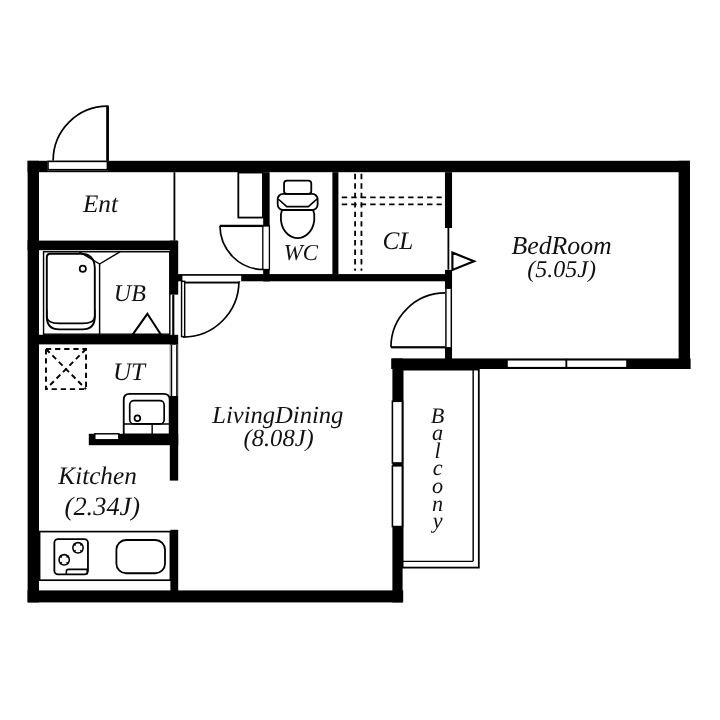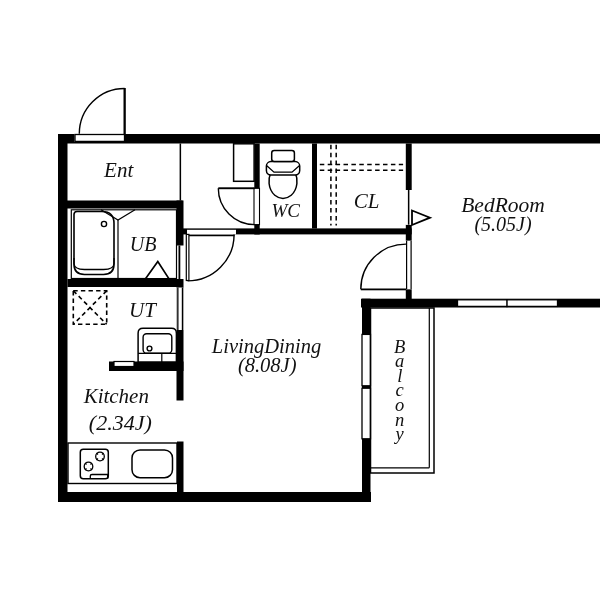--- a/index.html
+++ b/index.html
@@ -1,16 +1,16 @@
 <!DOCTYPE html>
 <html><head>
 <meta charset="utf-8">
 <style>
   html,body{margin:0;padding:0;background:#fff;}
-  .wrap{width:540px;height:600px;position:relative;background:#fff;padding-left:35px;}
+  .wrap{width:540px;height:600px;position:relative;background:#fff;}
   text{font-family:"Liberation Serif", serif;font-style:italic;fill:#111;}
 </style>
 </head>
 <body>
 <div class="wrap">
 <svg width="600" height="600" viewBox="0 0 600 600">
 <rect x="0" y="0" width="600" height="600" fill="#fff"></rect>
 
 <rect x="23" y="134" width="552" height="9.5" fill="#000"></rect>
 

